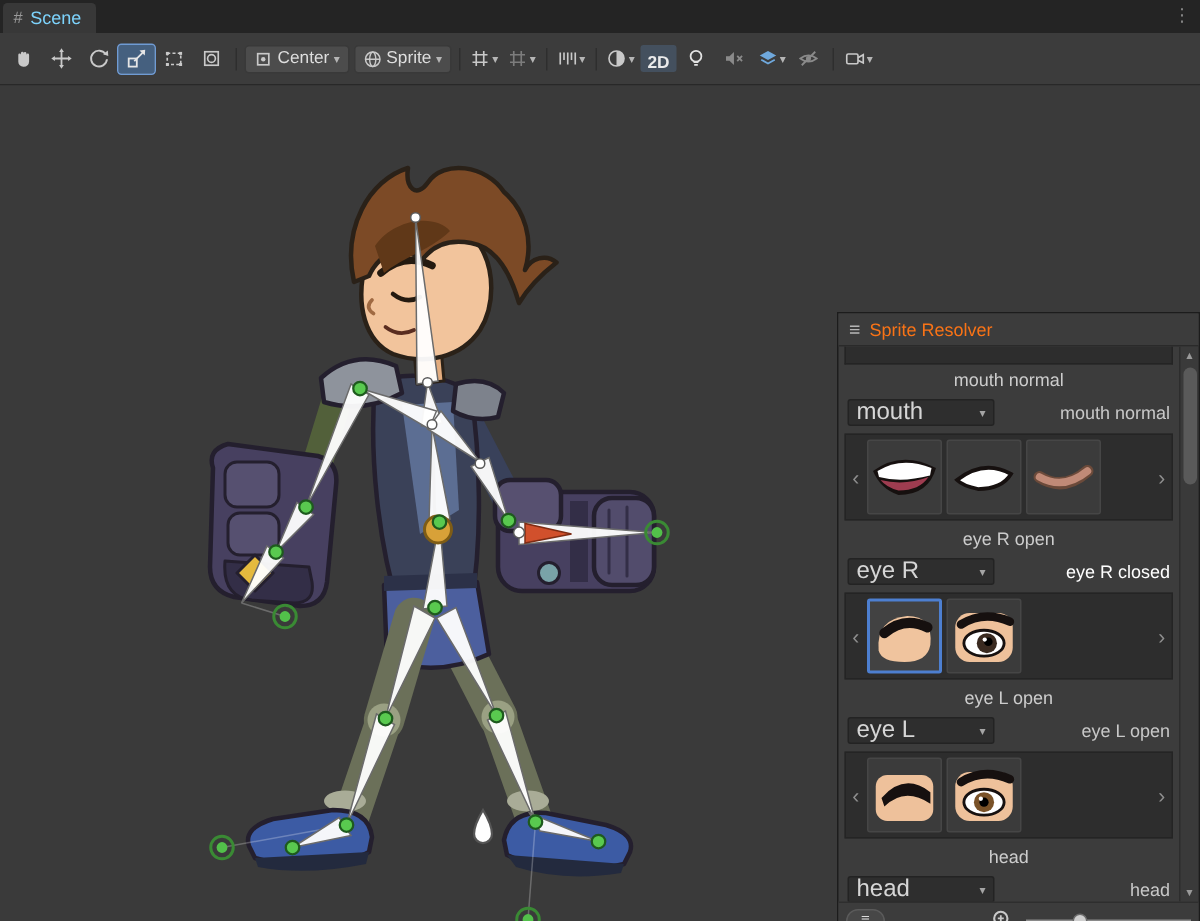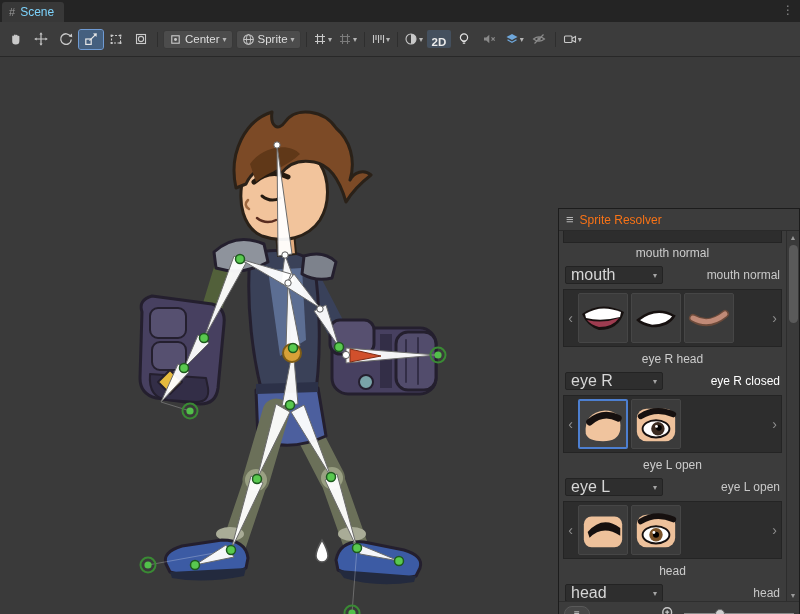--- a/index.html
+++ b/index.html
@@ -407,21 +407,21 @@
           <div class="thumb">
             <svg width="48" height="48" viewBox="0 0 48 48">
               <path d="M8,24 Q24,34 40,20" stroke="#6b4a3a" stroke-width="8" fill="none" stroke-linecap="round"></path>
               <path d="M8,24 Q24,33 40,20" stroke="#c08a77" stroke-width="5" fill="none" stroke-linecap="round"></path>
             </svg>
           </div>
           <span class="spacer"></span>
           <span class="arrow">›</span>
         </div>
 
-        <div class="sec-heading">eye R head</div>
+        <div class="sec-heading">eye R open</div>
         <div class="sec-row">
           <div class="dropdown">
             <span class="dd-text">eye R</span>
             <span class="caret">▾</span>
           </div>
           <span class="sec-value link">eye R closed</span>
         </div>
         <div class="strip">
           <span class="arrow">‹</span>
           <div class="thumb selected">

